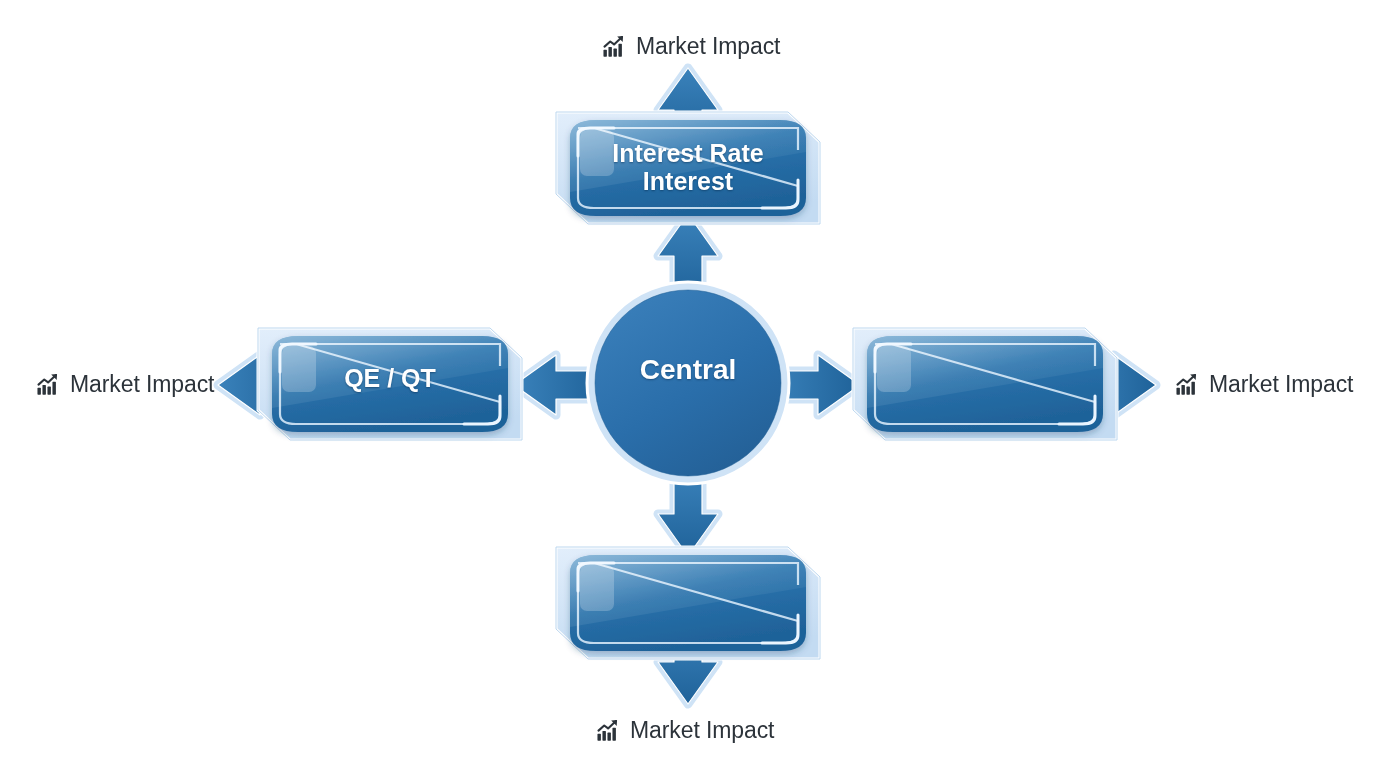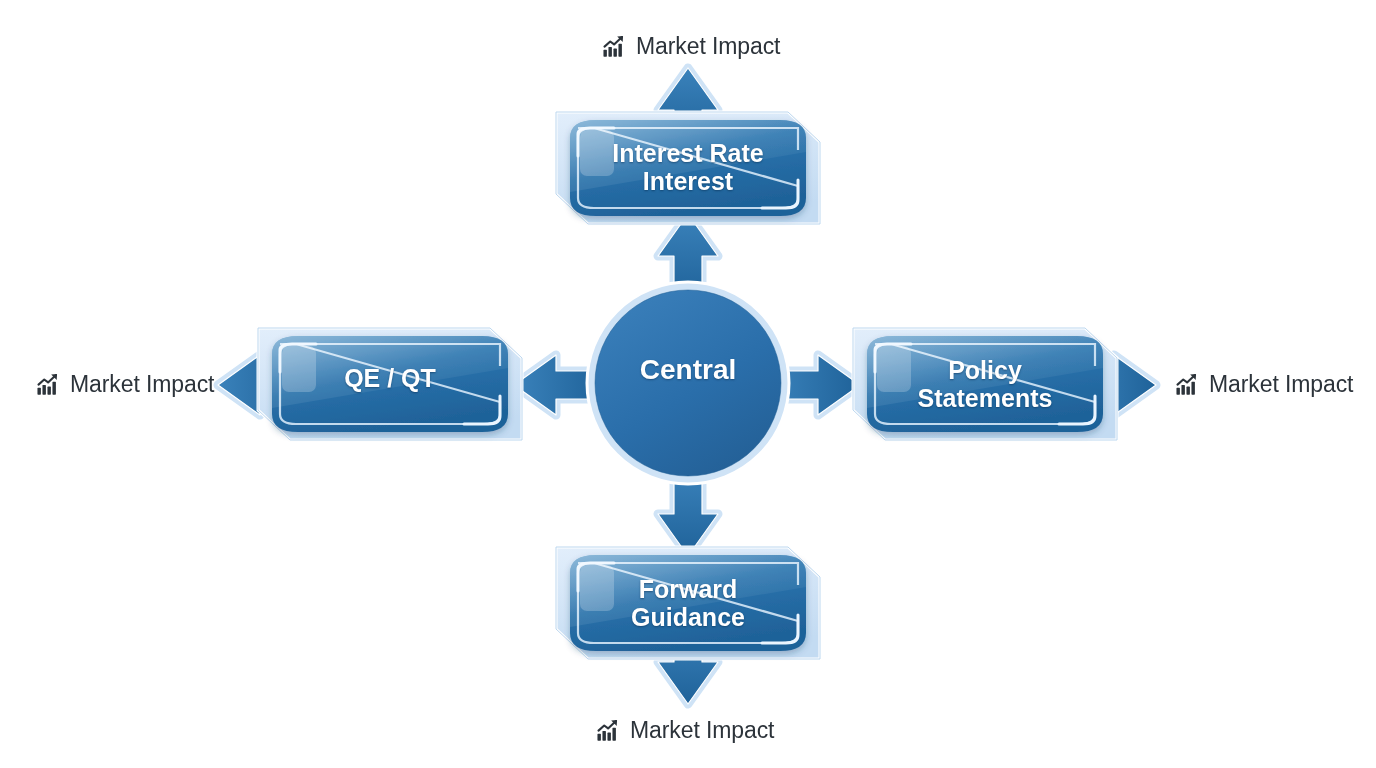--- a/index.html
+++ b/index.html
@@ -210,29 +210,21 @@
 
   <div id="label-center">
     <span>Central</span>
   </div>
 
   <div class="node-label" id="label-top">
     <span>Interest Rate</span>
     <span>Interest</span>
   </div>
 
-  <div class="node-label" id="label-right">
-    <span>Policy</span>
-    <span>Statements</span>
-  </div>
-
-  <div class="node-label" id="label-bottom">
-    <span>Forward</span>
-    <span>Guidance</span>
-  </div>
+
 
   <div class="node-label" id="label-left">
     <span>QE / QT</span>
   </div>
 
   <div class="impact-label" id="impact-top">
     <svg class="impact-icon" viewBox="0 0 24 24" xmlns="http://www.w3.org/2000/svg">
       <rect x="1.4" y="15.2" width="3.3" height="6.6" rx="0.6" fill="#2c333a"></rect>
       <rect x="6.2" y="12.4" width="3.3" height="9.4" rx="0.6" fill="#2c333a"></rect>
       <rect x="11.0" y="14.0" width="3.3" height="7.8" rx="0.6" fill="#2c333a"></rect>

